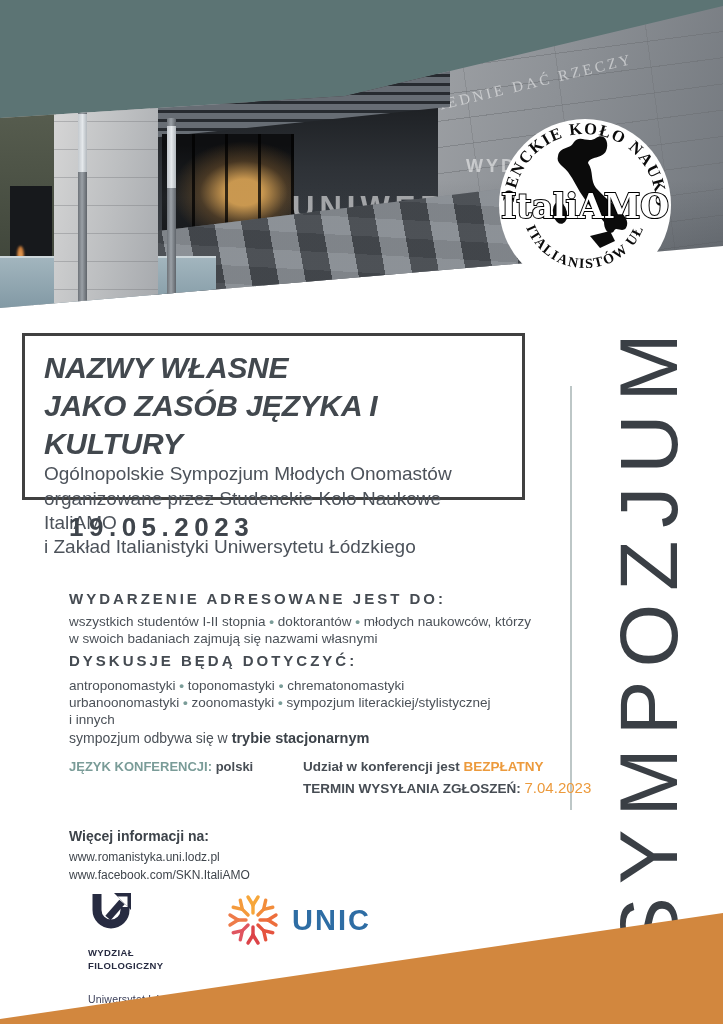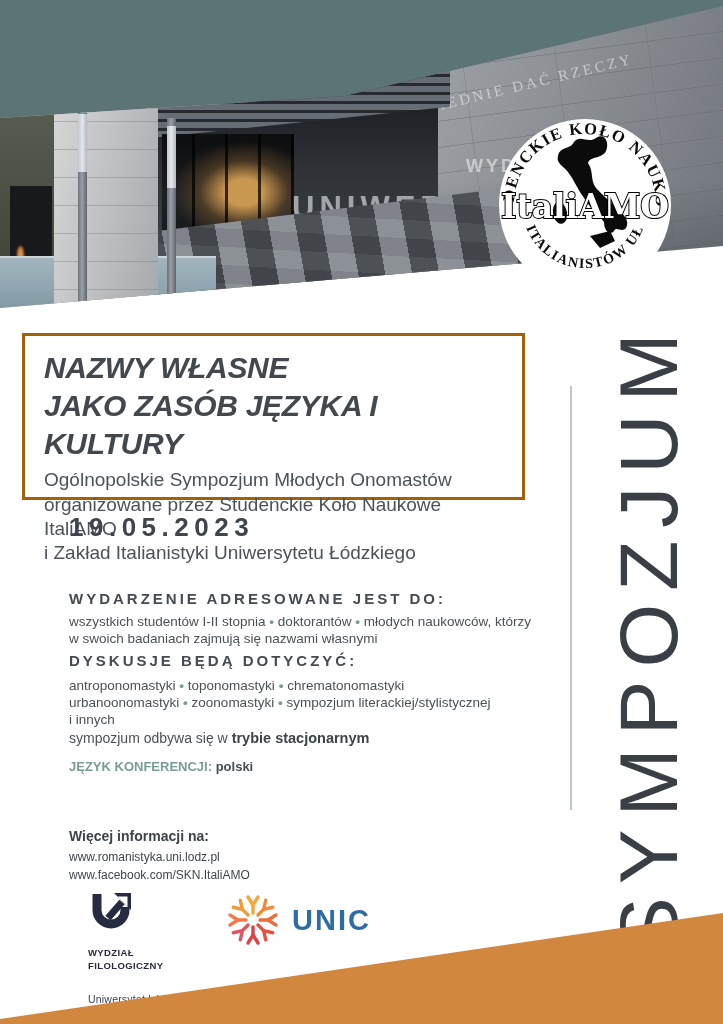--- a/index.html
+++ b/index.html
@@ -65,24 +65,24 @@
 
   
   .side-line{position:absolute;left:570px;top:386px;width:2px;height:424px;background:#bdc7c7;}
   .side-label{position:absolute;left:588px;top:330px;height:612px;width:122px;
               writing-mode:vertical-rl;transform:rotate(180deg);
               font-size:82px;font-weight:200;letter-spacing:13px;color:#3a3f45;
               line-height:1;display:flex;align-items:center;justify-content:center;}
 
   
   .title-box{position:absolute;left:22px;top:333px;width:503px;height:167px;
-             border:3px solid #a16207;box-sizing:border-box;padding:13px 14px 0 19px;background:#fff;}
+             border:3px solid #404040;box-sizing:border-box;padding:13px 14px 0 19px;background:#fff;}
   .title-line{font-size:30px;font-style:italic;font-weight:bold;color:#42484e;
               line-height:1.26;letter-spacing:-0.3px;}
-  .subtitle{margin-top:6px;font-size:19px;color:#4c525a;line-height:1.28;}
+  .subtitle{font-size:19px;color:#4c525a;line-height:1.28;}
 
   
   .date{position:absolute;left:69px;top:512px;font-size:26px;font-weight:bold;
         letter-spacing:5.5px;color:#3f454c;}
   .venue{position:absolute;left:69px;top:544px;font-size:19px;line-height:1.32;color:#444a51;}
   .bullet{color:#7a9c98;font-weight:bold;}
   .bold-dark{font-weight:bold;color:#3d434a;}
 
   .sec-heading{position:absolute;font-size:15px;font-weight:bold;letter-spacing:3px;color:#454b52;}
   .h-audience{left:69px;top:590px;}
@@ -212,20 +212,30 @@
   <div class="mode">
     <span>sympozjum odbywa się w </span><b>trybie stacjonarnym</b>
   </div>
 
   <div class="details-left">
     <div>
       <span class="lbl-teal">JĘZYK KONFERENCJI:</span>
       <span class="val-dark">polski</span>
     </div>
   </div>
+  <div class="details-right">
+    <div>
+      <span class="val-dark">Udział w konferencji jest </span>
+      <span class="orange-txt">BEZPŁATNY</span>
+    </div>
+    <div>
+      <span class="val-dark">TERMIN WYSYŁANIA ZGŁOSZEŃ:</span>
+      <span class="deadline-val">7.04.2023</span>
+    </div>
+  </div>
 
   <div class="more">
     <div class="more-heading">Więcej informacji na:</div>
     <a class="url" href="#">www.romanistyka.uni.lodz.pl</a>
     <a class="url" href="#">www.facebook.com/SKN.ItaliAMO</a>
   </div>
 
   <div class="ul-logo">
     <svg width="46" height="48" viewBox="0 0 46 48">
       <path d="M9,4 v16 a14,14 0 0 0 28 0 v-3" fill="none" stroke="#272b41" stroke-width="9"></path>

